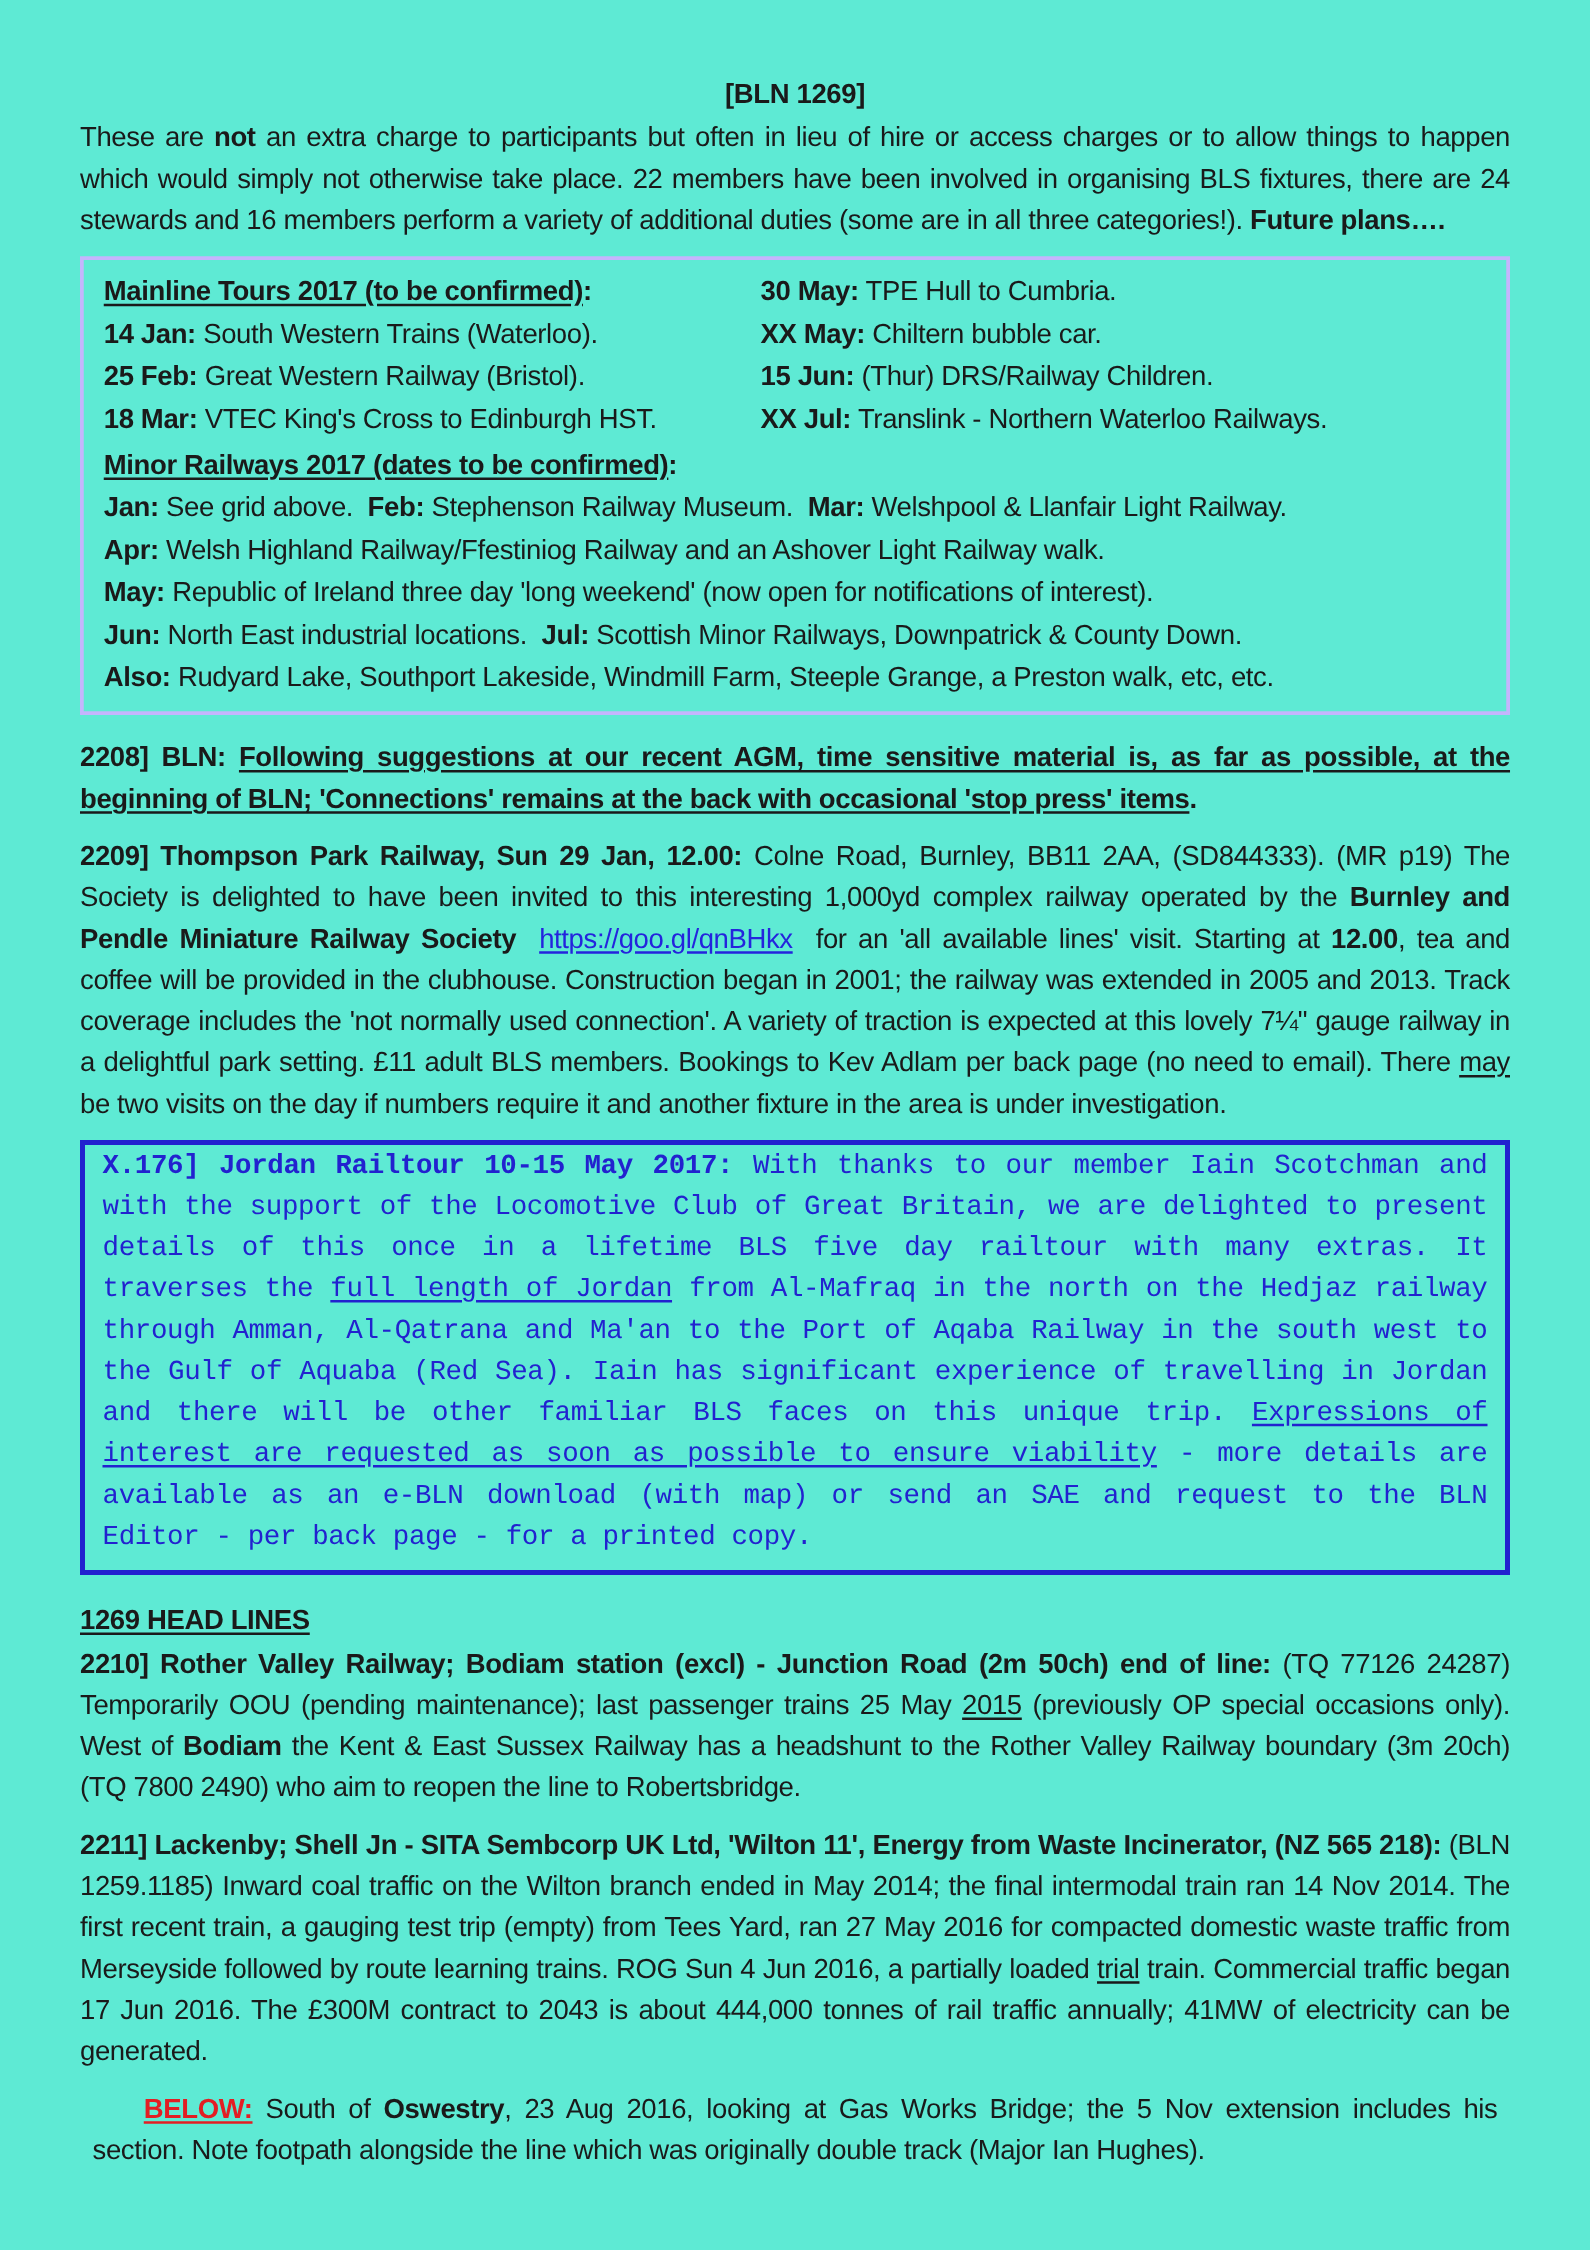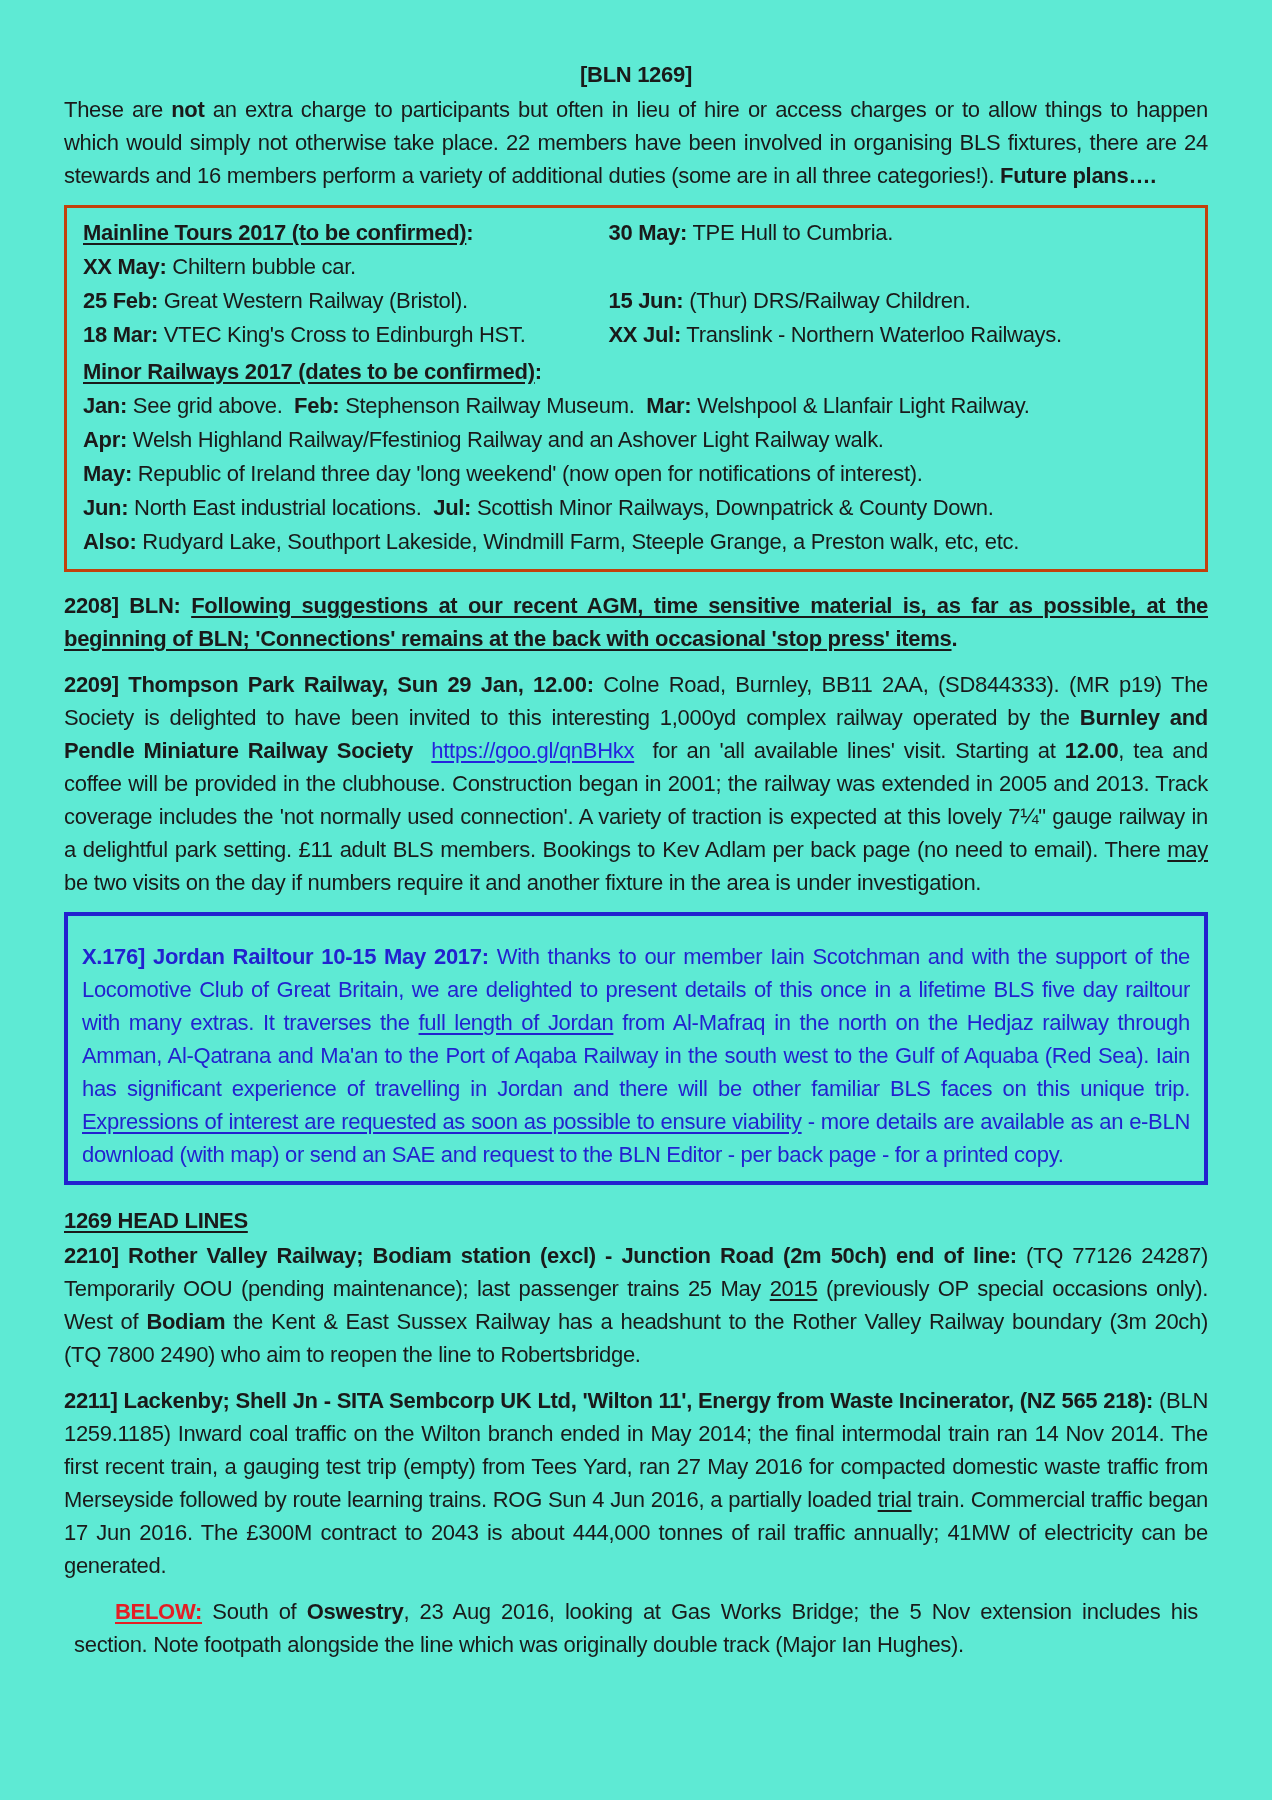--- a/index.html
+++ b/index.html
@@ -24,35 +24,36 @@
   }
   .b{font-weight:bold;}
   .u{text-decoration:underline;text-underline-offset:3px;}
   .red{color:var(--alert_red);margin-left:41px;}
   .link{color:var(--link_blue);text-decoration:underline;text-underline-offset:3px;cursor:pointer;}
   .masthead{
     text-align:center;font-weight:bold;margin:0 0 2px 0;
   }
   p.para{margin:0 0 13px 0;text-align:justify;}
   .box-black{
-    border:3px solid #c2410c;
+    border:3px solid #c4b5fd;
     padding:8px 4px 10px 16px;
     margin:4px 0 17px 0;
   }
   .grid-row{display:flex;line-height:34px;}
   .cell-l{width:47%;padding-right:10px;box-sizing:border-box;}
   .cell-r{width:53%;}
   .minor-heading{line-height:35px;margin-top:2px;}
   .minor-line{line-height:34px;}
   .box-blue{
     border:4px solid var(--accent_blue);
     color:var(--accent_blue);
-    padding:24px 14px 10px 14px;
+    padding:0 14px 10px 14px;
     margin:3px 0 19px 0;
     text-align:justify;
+    font-family:Liberation Mono, monospace;
   }
   .headlines{
     text-align:left;font-weight:bold;
     text-decoration:underline;text-underline-offset:3px;
     margin:4px 0 2px 0;
   }
   .caption{
     text-align:center;
     margin:2px 0 0 0;
     padding:0 10px;
@@ -66,20 +67,21 @@
   <div class="masthead">[BLN 1269]</div>
 
   <p class="para"><span>These are </span><span class="b">not</span><span> an extra charge to participants but often in lieu of hire or access charges or to allow things to happen which would simply not otherwise take place. 22 members have been involved in organising BLS fixtures, there are 24 stewards and 16 members perform a variety of additional duties (some are in all three categories!). </span><span class="b">Future plans….</span></p>
 
   <div class="box-black">
     <div class="grid-row">
       <div class="cell-l"><span class="b u">Mainline Tours 2017 (to be confirmed)</span><span class="b">:</span></div>
       <div class="cell-r"><span class="b">30 May:</span><span> TPE Hull to Cumbria.</span></div>
     </div>
     <div class="grid-row">
+      <div class="cell-l"><span class="b">14 Jan:</span><span> South Western Trains (Waterloo).</span></div>
       <div class="cell-r"><span class="b">XX May:</span><span> Chiltern bubble car.</span></div>
     </div>
     <div class="grid-row">
       <div class="cell-l"><span class="b">25 Feb:</span><span> Great Western Railway (Bristol).</span></div>
       <div class="cell-r"><span class="b">15 Jun:</span><span> (Thur) DRS/Railway Children.</span></div>
     </div>
     <div class="grid-row">
       <div class="cell-l"><span class="b">18 Mar:</span><span> VTEC King's Cross to Edinburgh HST.</span></div>
       <div class="cell-r"><span class="b">XX Jul:</span><span> Translink - Northern Waterloo Railways.</span></div>
     </div>

